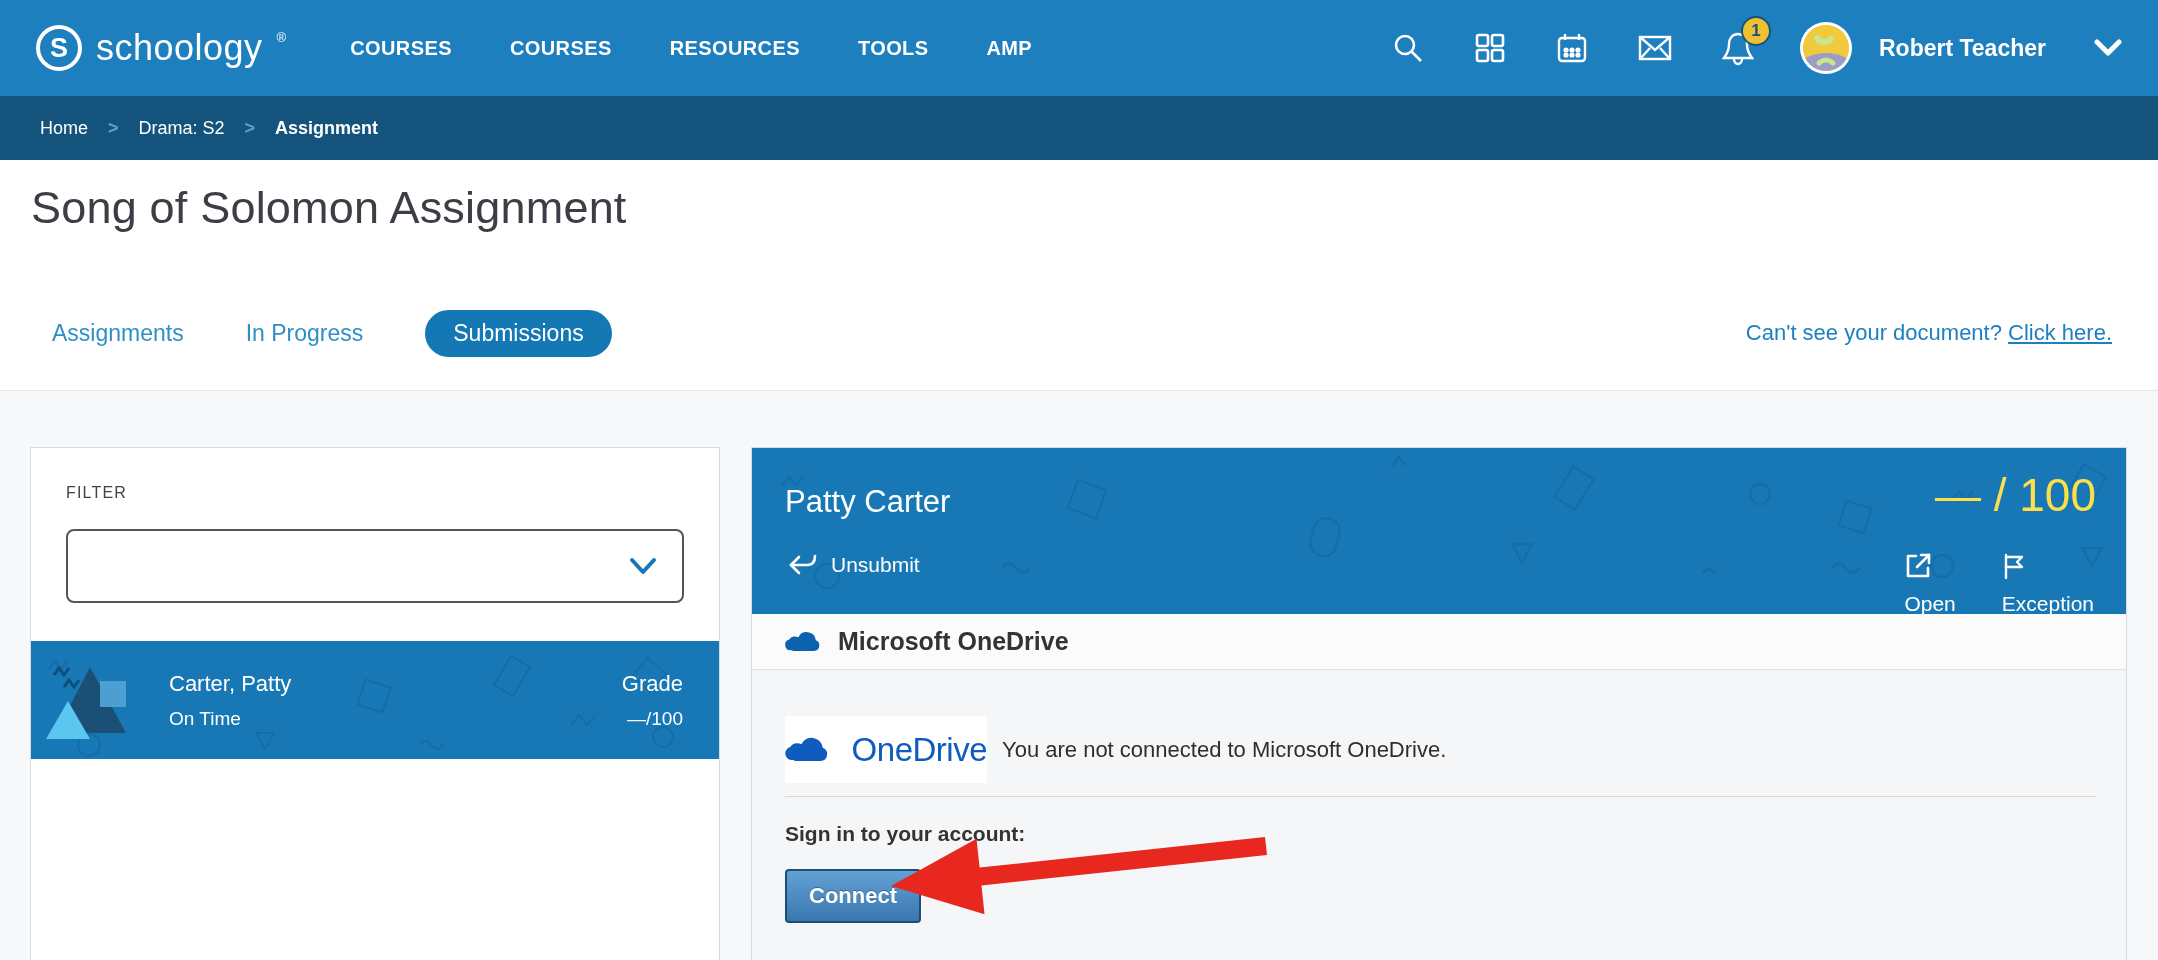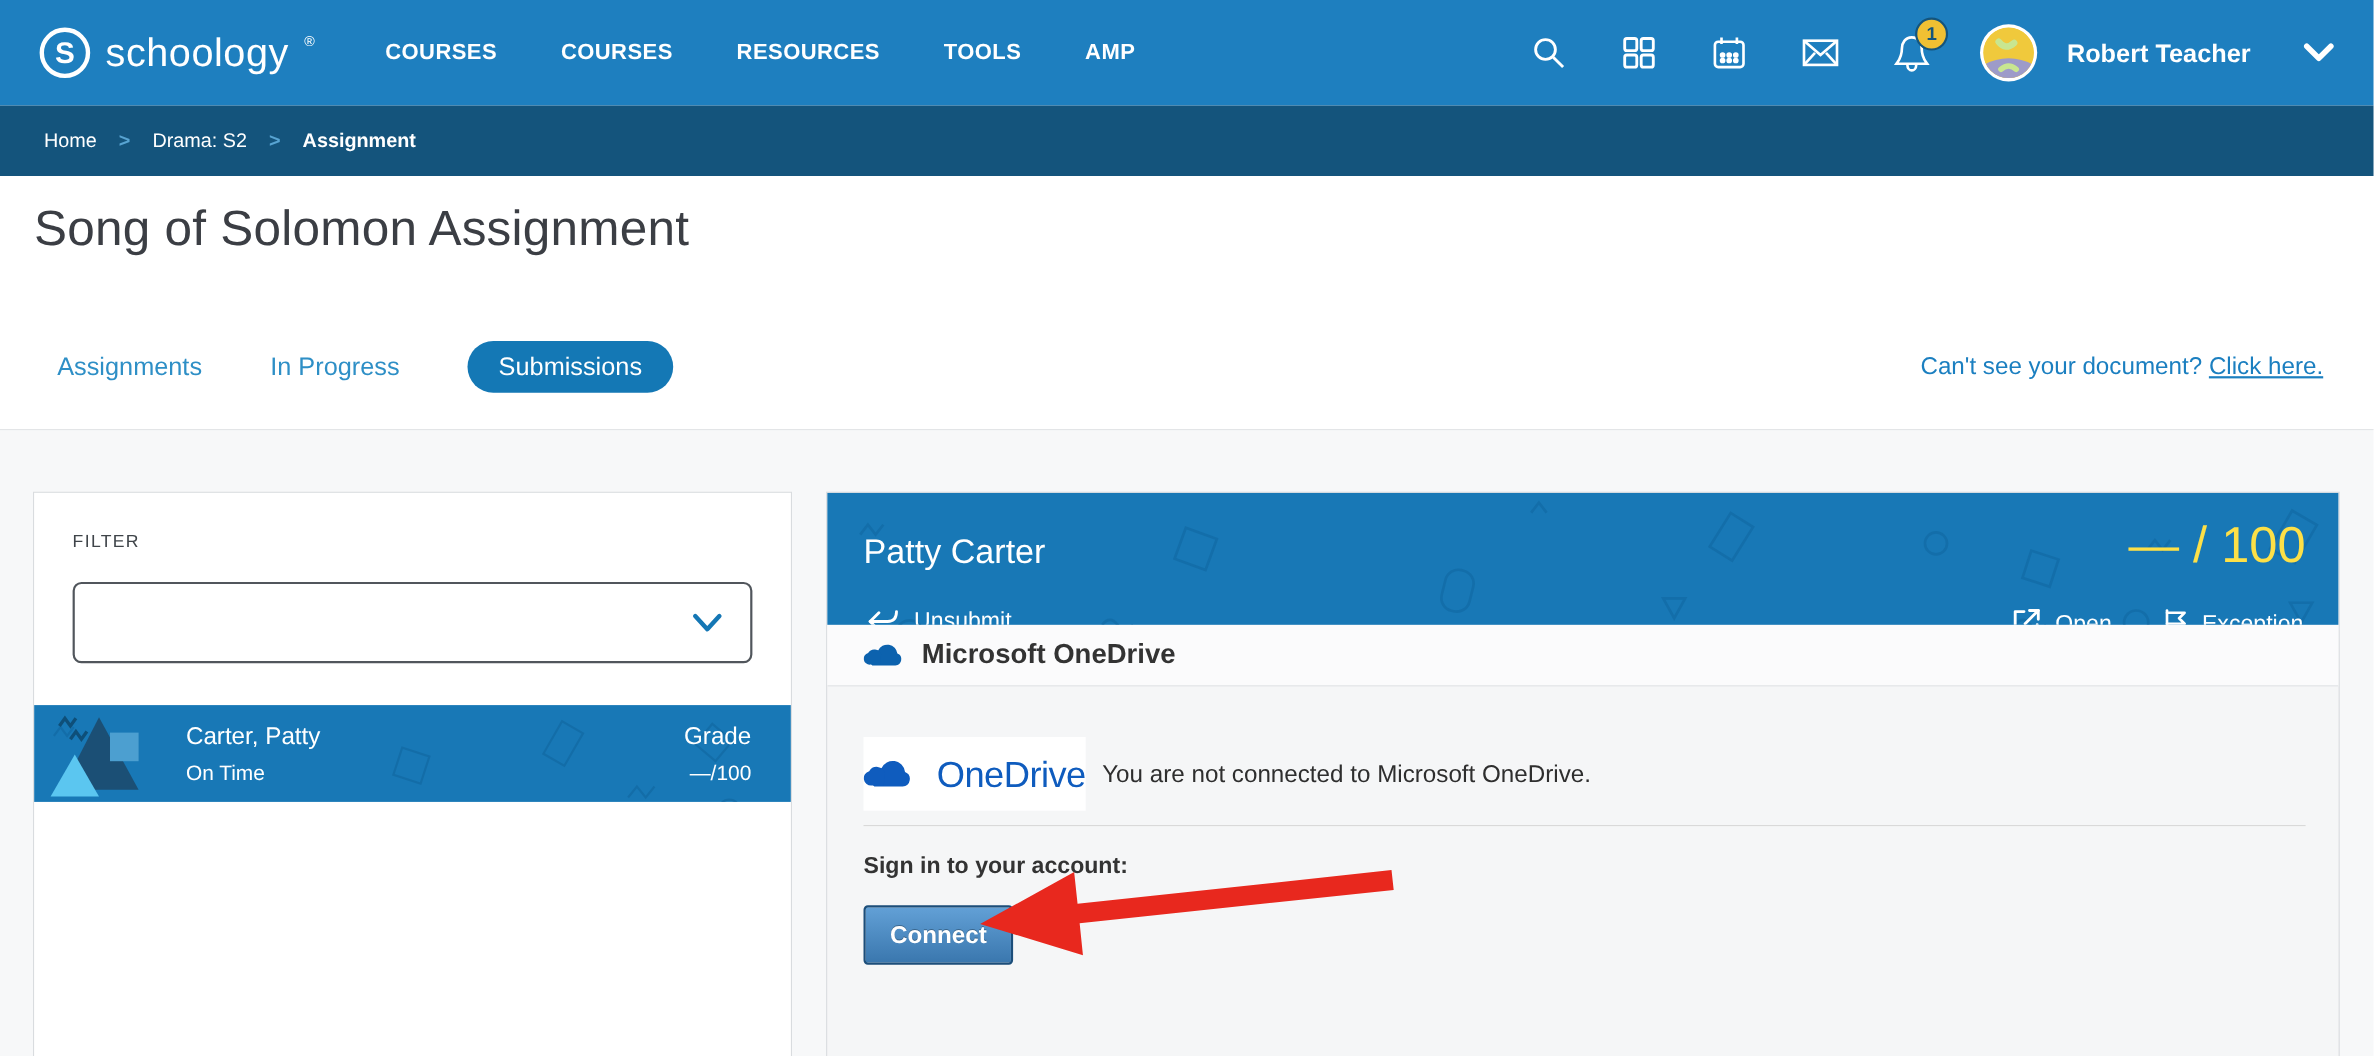--- a/index.html
+++ b/index.html
@@ -50,42 +50,42 @@
              background:#F7F8F9; border-top:1px solid #E3E5E7; }
 
   
   .filter-card { position:absolute; left:30px; top:56px; width:690px; height:516px;
                  background:#fff; border:1px solid #D9DCDF; overflow:hidden; }
   .filter-label { margin:36px 0 0 35px; font-size:16px; letter-spacing:1.2px; color:#3F4449; }
   .filter-select { position:relative; margin:27px 35px 0 35px; height:74px;
                    border:2px solid #51565C; border-radius:8px; background:#fff; cursor:pointer; }
   .filter-select svg { position:absolute; right:24px; top:25px; }
 
-  .student-row { position:relative; margin-top:38px; height:88px; background:#1878B6;
+  .student-row { position:relative; margin-top:38px; height:118px; background:#1878B6;
                  display:flex; align-items:center; padding:0 36px 0 11px; overflow:hidden;
                  cursor:pointer; }
   .student-row .pattern, .subheader .pattern { position:absolute; inset:0; }
   .thumb { position:relative; width:94px; height:94px; flex:0 0 94px; }
   .student-text { position:relative; margin-left:33px; color:#fff; }
   .student-name { font-size:22px; margin-bottom:11px; }
   .student-status { font-size:19px; }
   .student-grade { position:relative; margin-left:auto; text-align:right; color:#fff; }
   .grade-label { font-size:22px; margin-bottom:11px; }
   .grade-value { font-size:19px; }
 
   
   .subpanel { position:absolute; left:751px; top:56px; width:1376px; height:516px;
               background:#F5F6F7; border:1px solid #D9DCDF; overflow:hidden; }
-  .subheader { position:relative; height:120px; background:#1878B6; overflow:hidden; }
+  .subheader { position:relative; height:166px; background:#1878B6; overflow:hidden; }
   .sub-name { position:absolute; left:33px; top:36px; color:#fff; font-size:31px; }
   .unsubmit { position:absolute; left:36px; top:104px; display:flex; align-items:center;
               gap:13px; color:#fff; font-size:21px; cursor:pointer;text-align:center; }
   .sub-score { position:absolute; right:30px; top:20px; color:#fde047; font-size:46px; }
   .sub-actions { position:absolute; right:32px; top:104px; display:flex; gap:46px; }
-  .sub-action { display:flex; align-items:flex-end; gap:12px; color:#fff; font-size:21px; cursor:pointer; }
+  .sub-action { display:flex; align-items:flex-start; gap:12px; color:#fff; font-size:21px; cursor:pointer;flex-direction:column; }
 
   .provider-bar { height:56px; background:#FBFBFC; border-bottom:1px solid #DFE2E4;
                   display:flex; align-items:center; padding-left:33px; gap:15px; }
   .provider-title { font-size:25px; font-weight:bold; color:#333; }
 
   .provider-body { position:relative; padding:46px 30px 0 33px; }
   .connect-row { display:flex; align-items:center; }
   .od-logo { width:202px; height:67px; background:#fff; display:flex; align-items:center;
              justify-content:center; gap:20px; }
   .od-logo-text { font-size:33px; color:#0F5CBE; letter-spacing:-.5px; }

